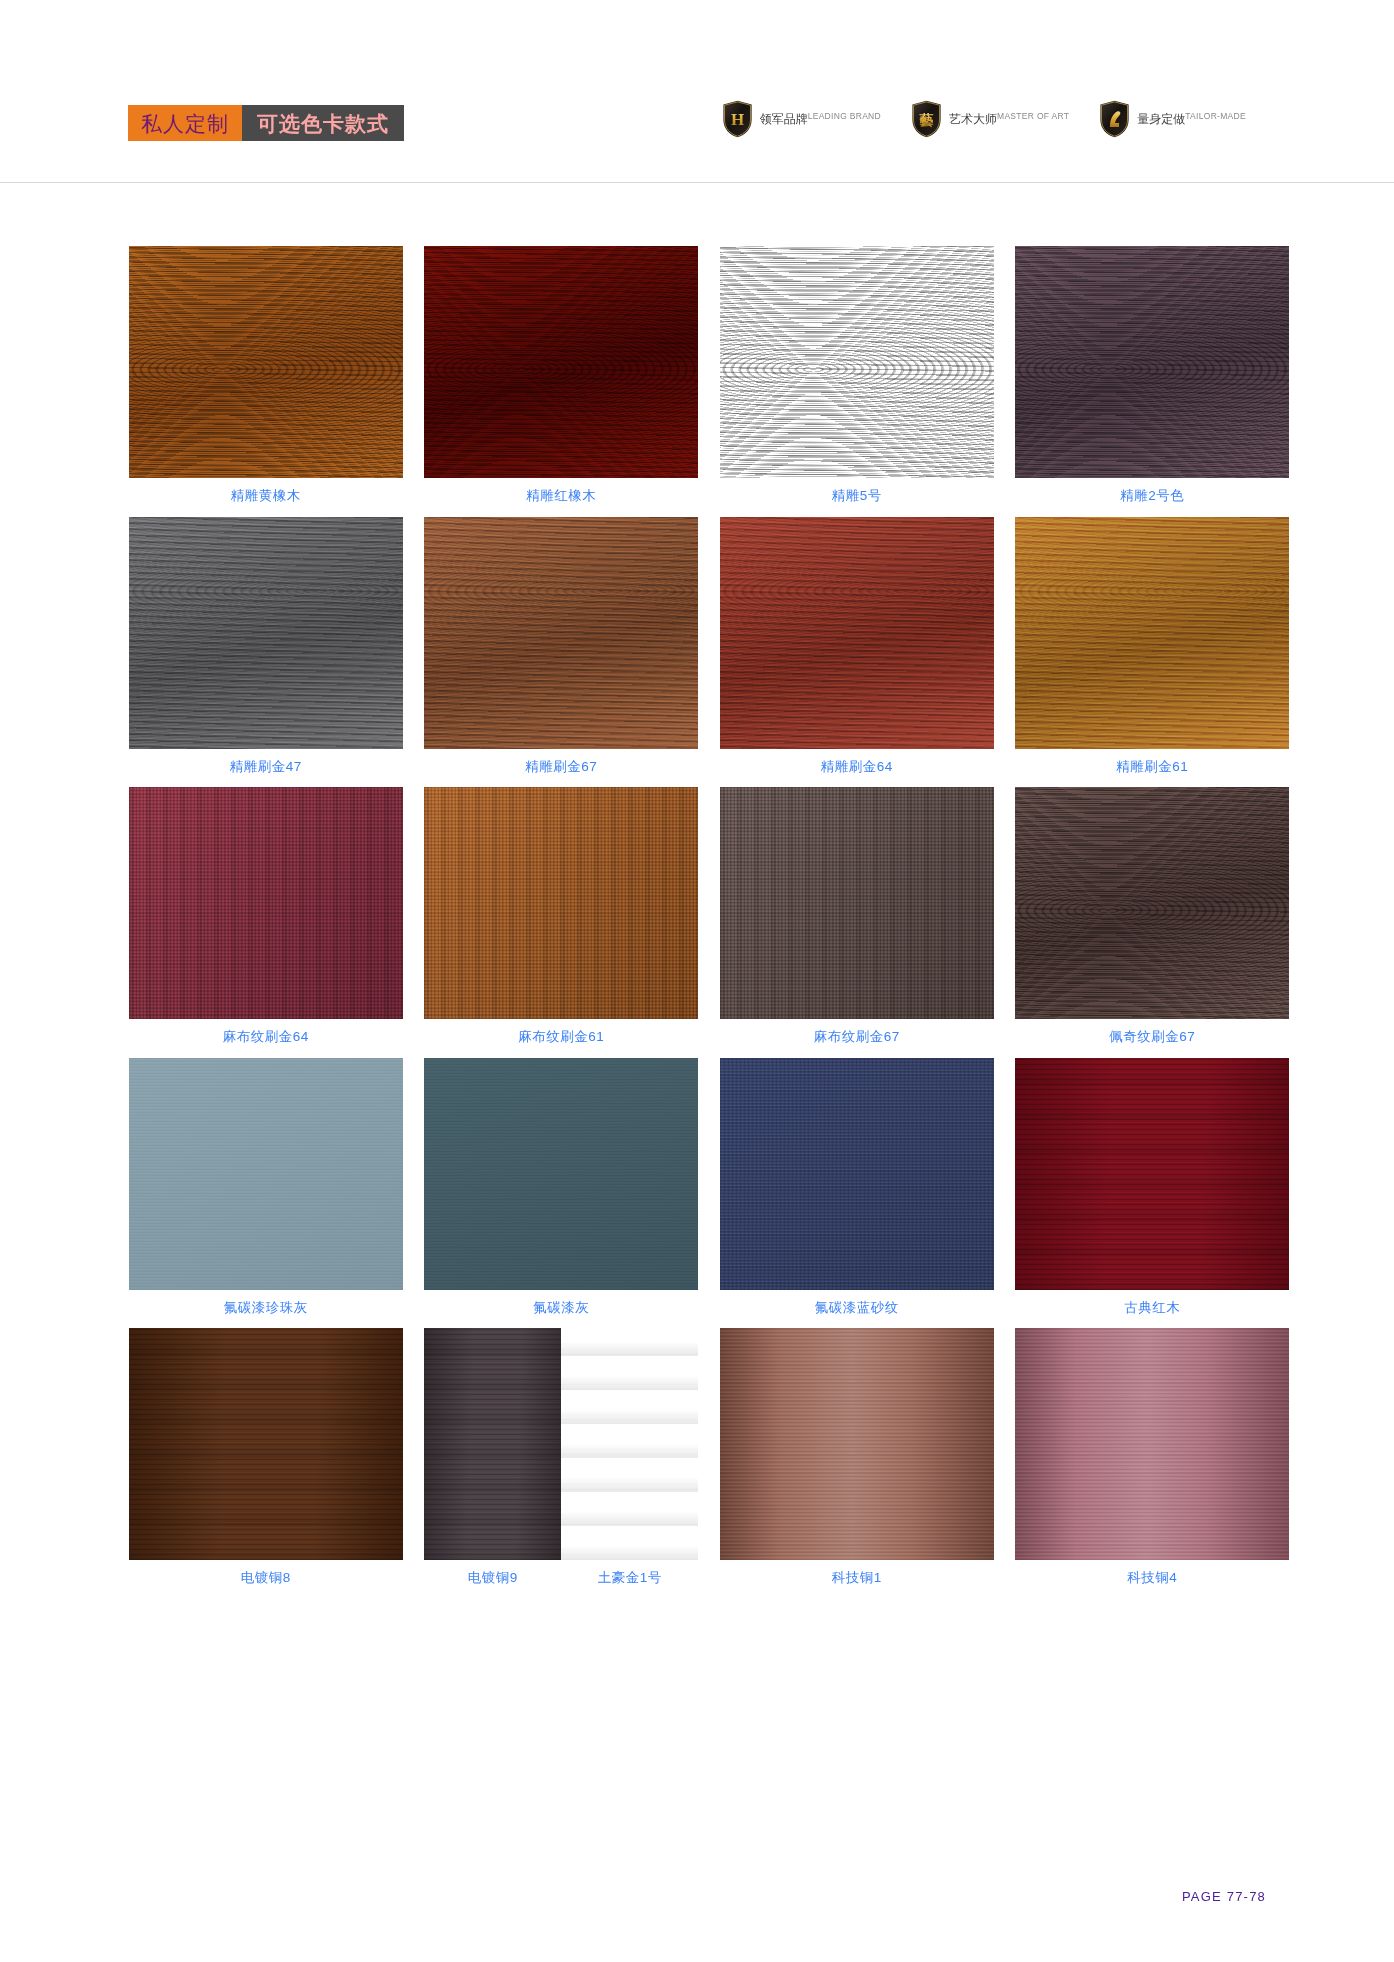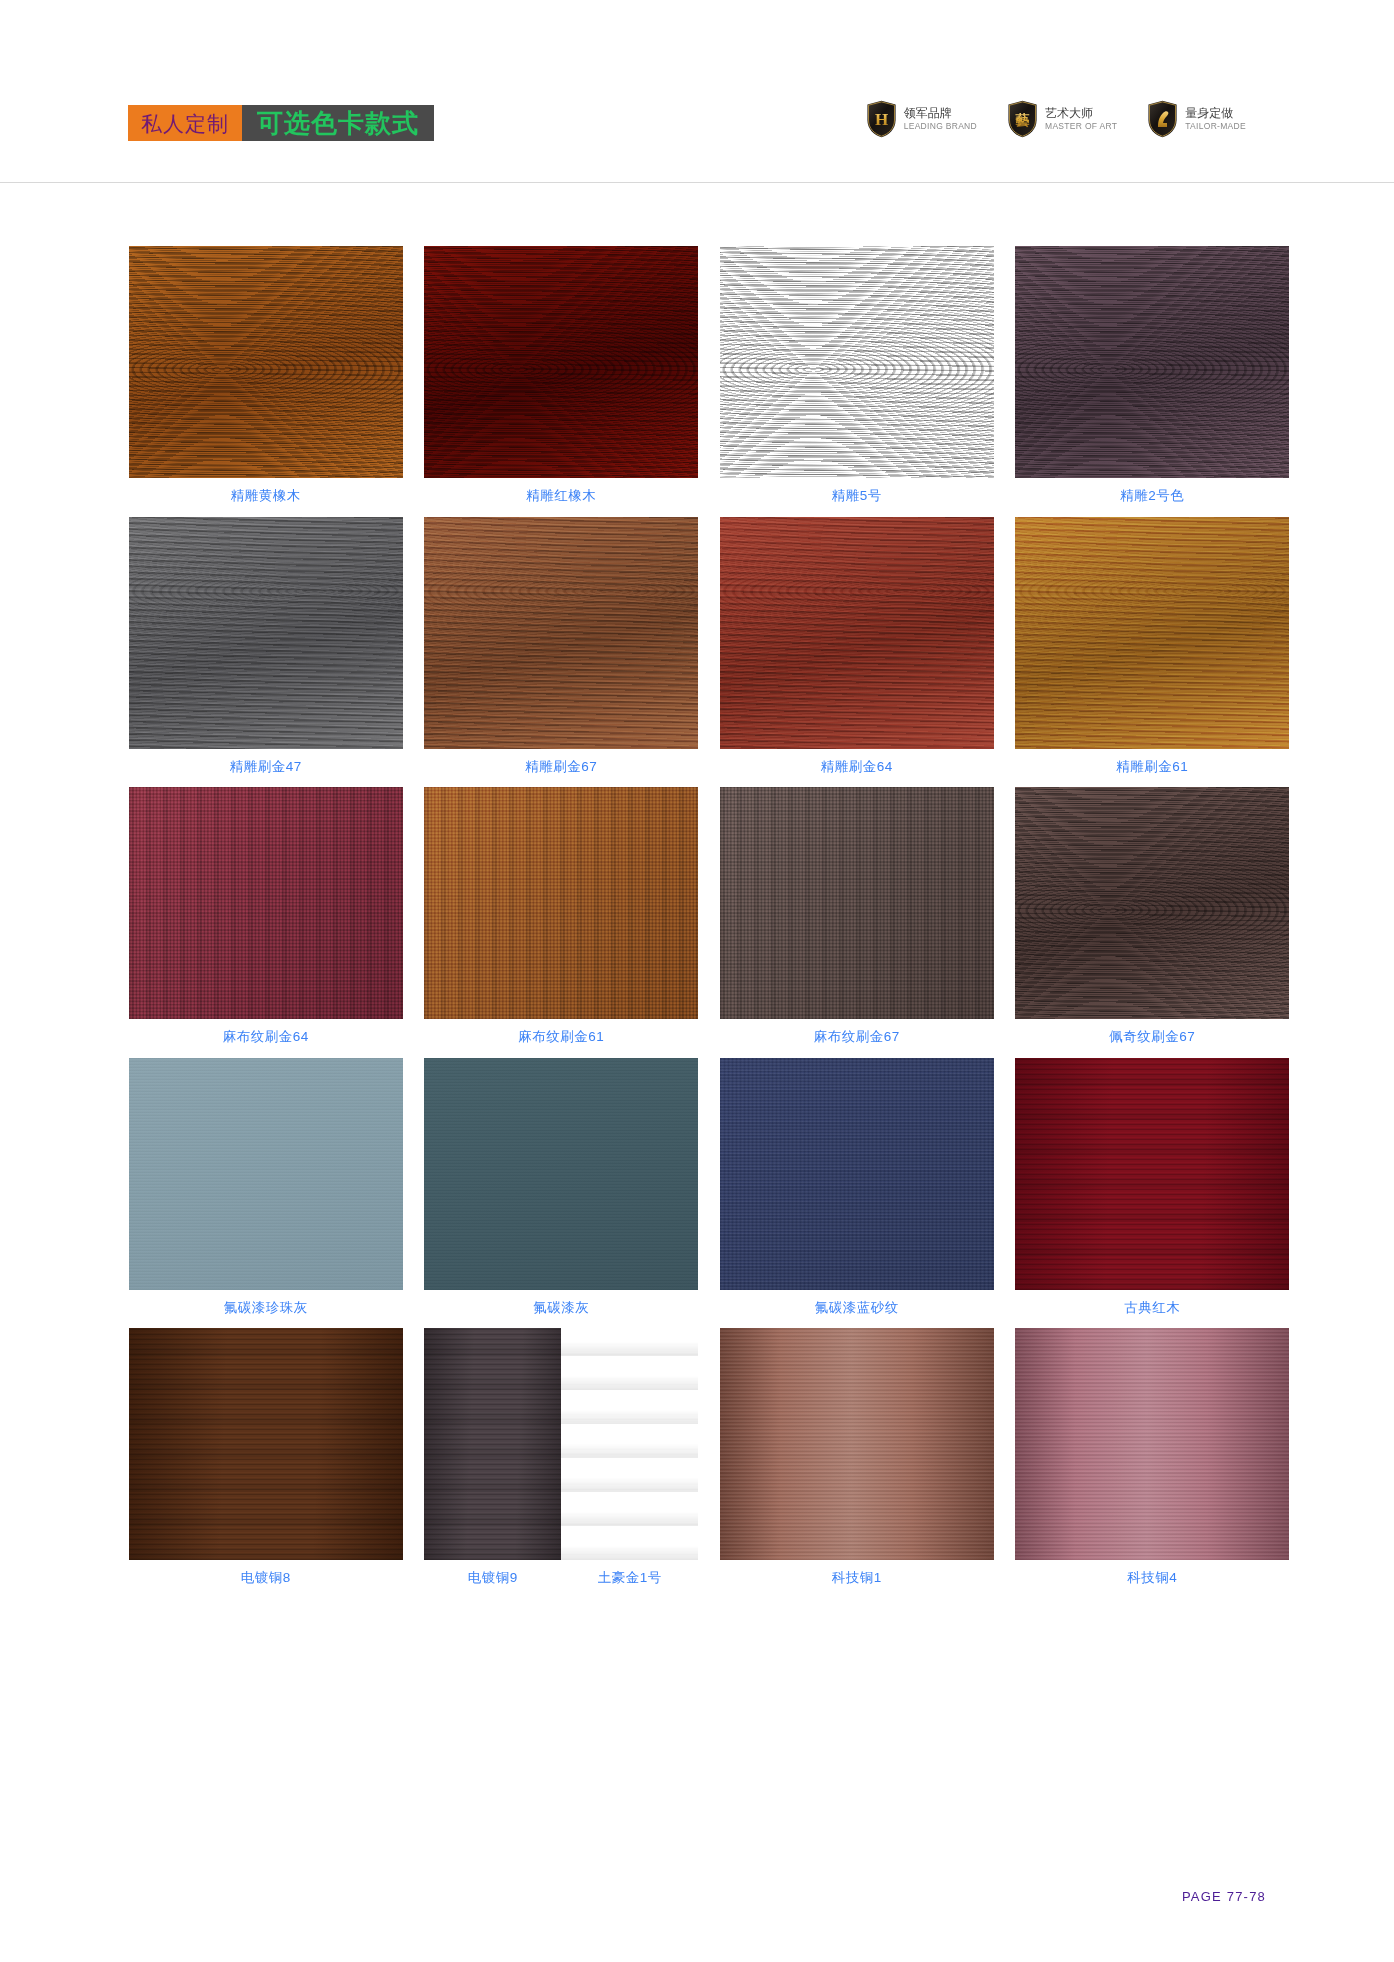--- a/index.html
+++ b/index.html
@@ -37,22 +37,22 @@
     font-size: 21px;
     font-weight: normal;
     letter-spacing: 1px;
     padding: 0 13px;
     display: flex;
     align-items: center;
     line-height: 1;
   }
   .banner-right {
     background: #4a4a4a;
-    color: #22c55e;
-    font-size: 26px;
+    color: #fca5a5;
+    font-size: 21px;
     font-weight: bold;
     letter-spacing: 1px;
     padding: 4px 15px;
     display: flex;
     align-items: center;
     line-height: 1;
   }
 
   .badges {
     position: absolute;
@@ -62,21 +62,21 @@
     gap: 30px;
     align-items: center;
   }
   .badge { display: flex; align-items: center; gap: 7px; }
   .shield {
     width: 31px; height: 38px;
     position: relative;
     flex: none;
   }
   .shield svg { display: block; }
-  .badge-text { display: flex; flex-direction: column; justify-content: flex-start; }
+  .badge-text { display: flex; justify-content: flex-start; }
   .badge-cn {
     font-size: 12px;
     color: #3d3d3d;
     line-height: 1.35;
     white-space: nowrap;
   }
   .badge-en {
     font-size: 8.5px;
     color: #8a8a8a;
     letter-spacing: 0.3px;

